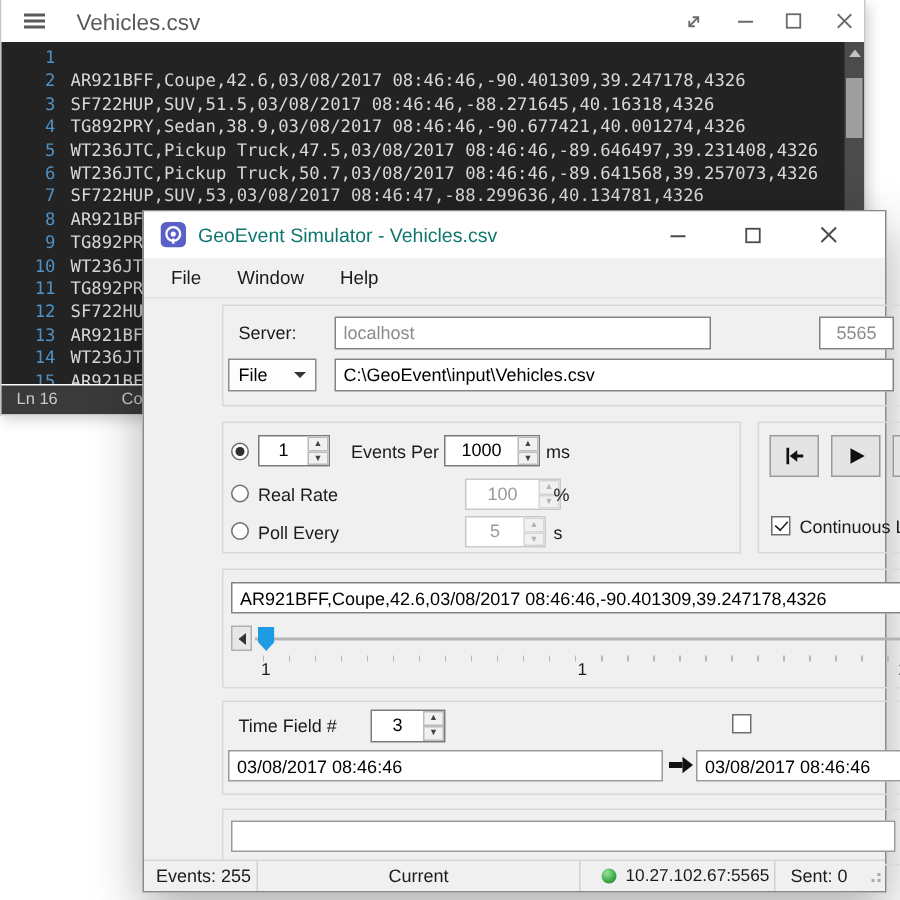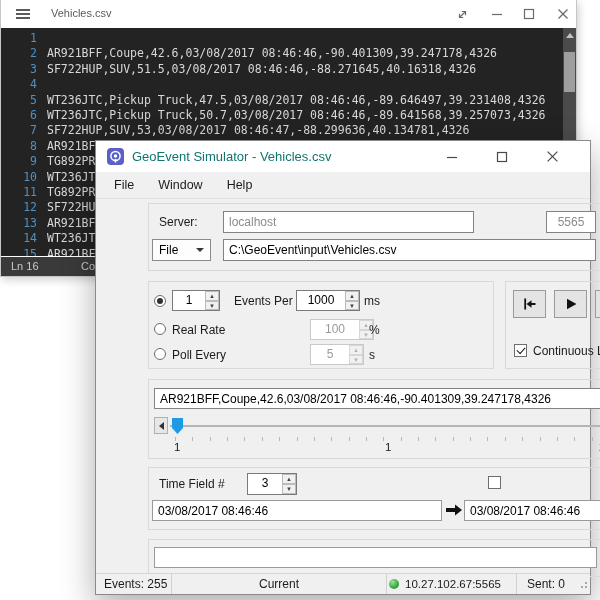--- a/index.html
+++ b/index.html
@@ -11,21 +11,21 @@
   }
   
   .editor-window{
     position:absolute;left:0;top:0;width:577px;height:277px;
     background:#fff;border:1px solid #c6c6c6;border-top:none;box-sizing:border-box;
     box-shadow:2px 3px 8px rgba(0,0,0,.18);
   }
   .editor-titlebar{height:28px;background:#fff;position:relative;}
   .hamburger{position:absolute;left:15px;top:9px;width:14px;height:10px;cursor:pointer;}
   .hamburger i{display:block;height:1.5px;background:#5a5a5a;margin-bottom:2.6px;}
-  .editor-title{position:absolute;left:50px;top:7px;font-size:11px;color:#5a5a5a;}
+  .editor-title{position:absolute;left:50px;top:7px;font-size:15px;color:#5a5a5a;}
   .ewc{position:absolute;top:0;width:26px;height:28px;display:flex;align-items:center;justify-content:center;}
   .editor-content{
     position:absolute;top:28px;left:0;right:0;height:228px;background:#232323;
     overflow:hidden;font-family:"DejaVu Sans Mono",monospace;font-size:11.5px;
     line-height:15.4px;padding-top:3px;box-sizing:border-box;
   }
   .code-row{display:flex;white-space:pre;padding-left:8px;}
   .ln{width:28px;padding-right:10px;text-align:right;color:#4f91c4;flex:none;}
   .code{color:#d8d8d8;}
   .editor-scrollbar{position:absolute;top:0;right:0;width:13px;height:100%;background:#4b4b4b;}
@@ -122,21 +122,21 @@
             <path d="M1.5 1.5 L10.5 10.5"></path>
             <path d="M10.5 1.5 L1.5 10.5"></path>
           </g>
         </svg>
     </div>
   </div>
   <div class="editor-content">
     <div class="code-row"><span class="ln">1</span></div>
     <div class="code-row"><span class="ln">2</span><span class="code">AR921BFF,Coupe,42.6,03/08/2017 08:46:46,-90.401309,39.247178,4326</span></div>
     <div class="code-row"><span class="ln">3</span><span class="code">SF722HUP,SUV,51.5,03/08/2017 08:46:46,-88.271645,40.16318,4326</span></div>
-    <div class="code-row"><span class="ln">4</span></div>
+    <div class="code-row"><span class="ln">4</span><span class="code">TG892PRY,Sedan,38.9,03/08/2017 08:46:46,-90.677421,40.001274,4326</span></div>
     <div class="code-row"><span class="ln">5</span><span class="code">WT236JTC,Pickup Truck,47.5,03/08/2017 08:46:46,-89.646497,39.231408,4326</span></div>
     <div class="code-row"><span class="ln">6</span><span class="code">WT236JTC,Pickup Truck,50.7,03/08/2017 08:46:46,-89.641568,39.257073,4326</span></div>
     <div class="code-row"><span class="ln">7</span><span class="code">SF722HUP,SUV,53,03/08/2017 08:46:47,-88.299636,40.134781,4326</span></div>
     <div class="code-row"><span class="ln">8</span><span class="code">AR921BF</span></div>
     <div class="code-row"><span class="ln">9</span><span class="code">TG892PR</span></div>
     <div class="code-row"><span class="ln">10</span><span class="code">WT236JT</span></div>
     <div class="code-row"><span class="ln">11</span><span class="code">TG892PR</span></div>
     <div class="code-row"><span class="ln">12</span><span class="code">SF722HU</span></div>
     <div class="code-row"><span class="ln">13</span><span class="code">AR921BF</span></div>
     <div class="code-row"><span class="ln">14</span><span class="code">WT236JT</span></div>
@@ -311,21 +311,21 @@
   <div class="group" style="left:6px;top:398px;width:483px;height:36px">
     <div class="tb" style="left:5px;top:7px;width:443px;height:21px;border-color:#9a9a9a"></div>
     <div class="btn3d" style="left:455px;top:6px;width:24px;height:23px">
       <span class="eraser"></span>
     </div>
   </div>
 
   <div class="sim-statusbar">
     <div class="seg" style="width:75px;padding-left:8px">Events: 255</div>
     <div class="seg" style="width:215px;justify-content:center">Current</div>
-    <div class="seg" style="width:130px;padding-left:2px;gap:6px">
+    <div class="seg" style="width:130px;padding-left:14px;gap:6px">
       <span class="green-dot"></span>
       <span style="font-size:11.5px">10.27.102.67:5565</span>
     </div>
     <div class="seg" style="flex:1;padding-left:10px">Sent: 0</div>
     <svg width="10" height="10" viewBox="0 0 10 10" style="margin-right:2px;flex:none">
       <g fill="#a8a8a8">
           <rect x="7" y="7" width="2" height="2"></rect>
           <rect x="7" y="3" width="2" height="2"></rect>
           <rect x="3" y="7" width="2" height="2"></rect>
         </g>

